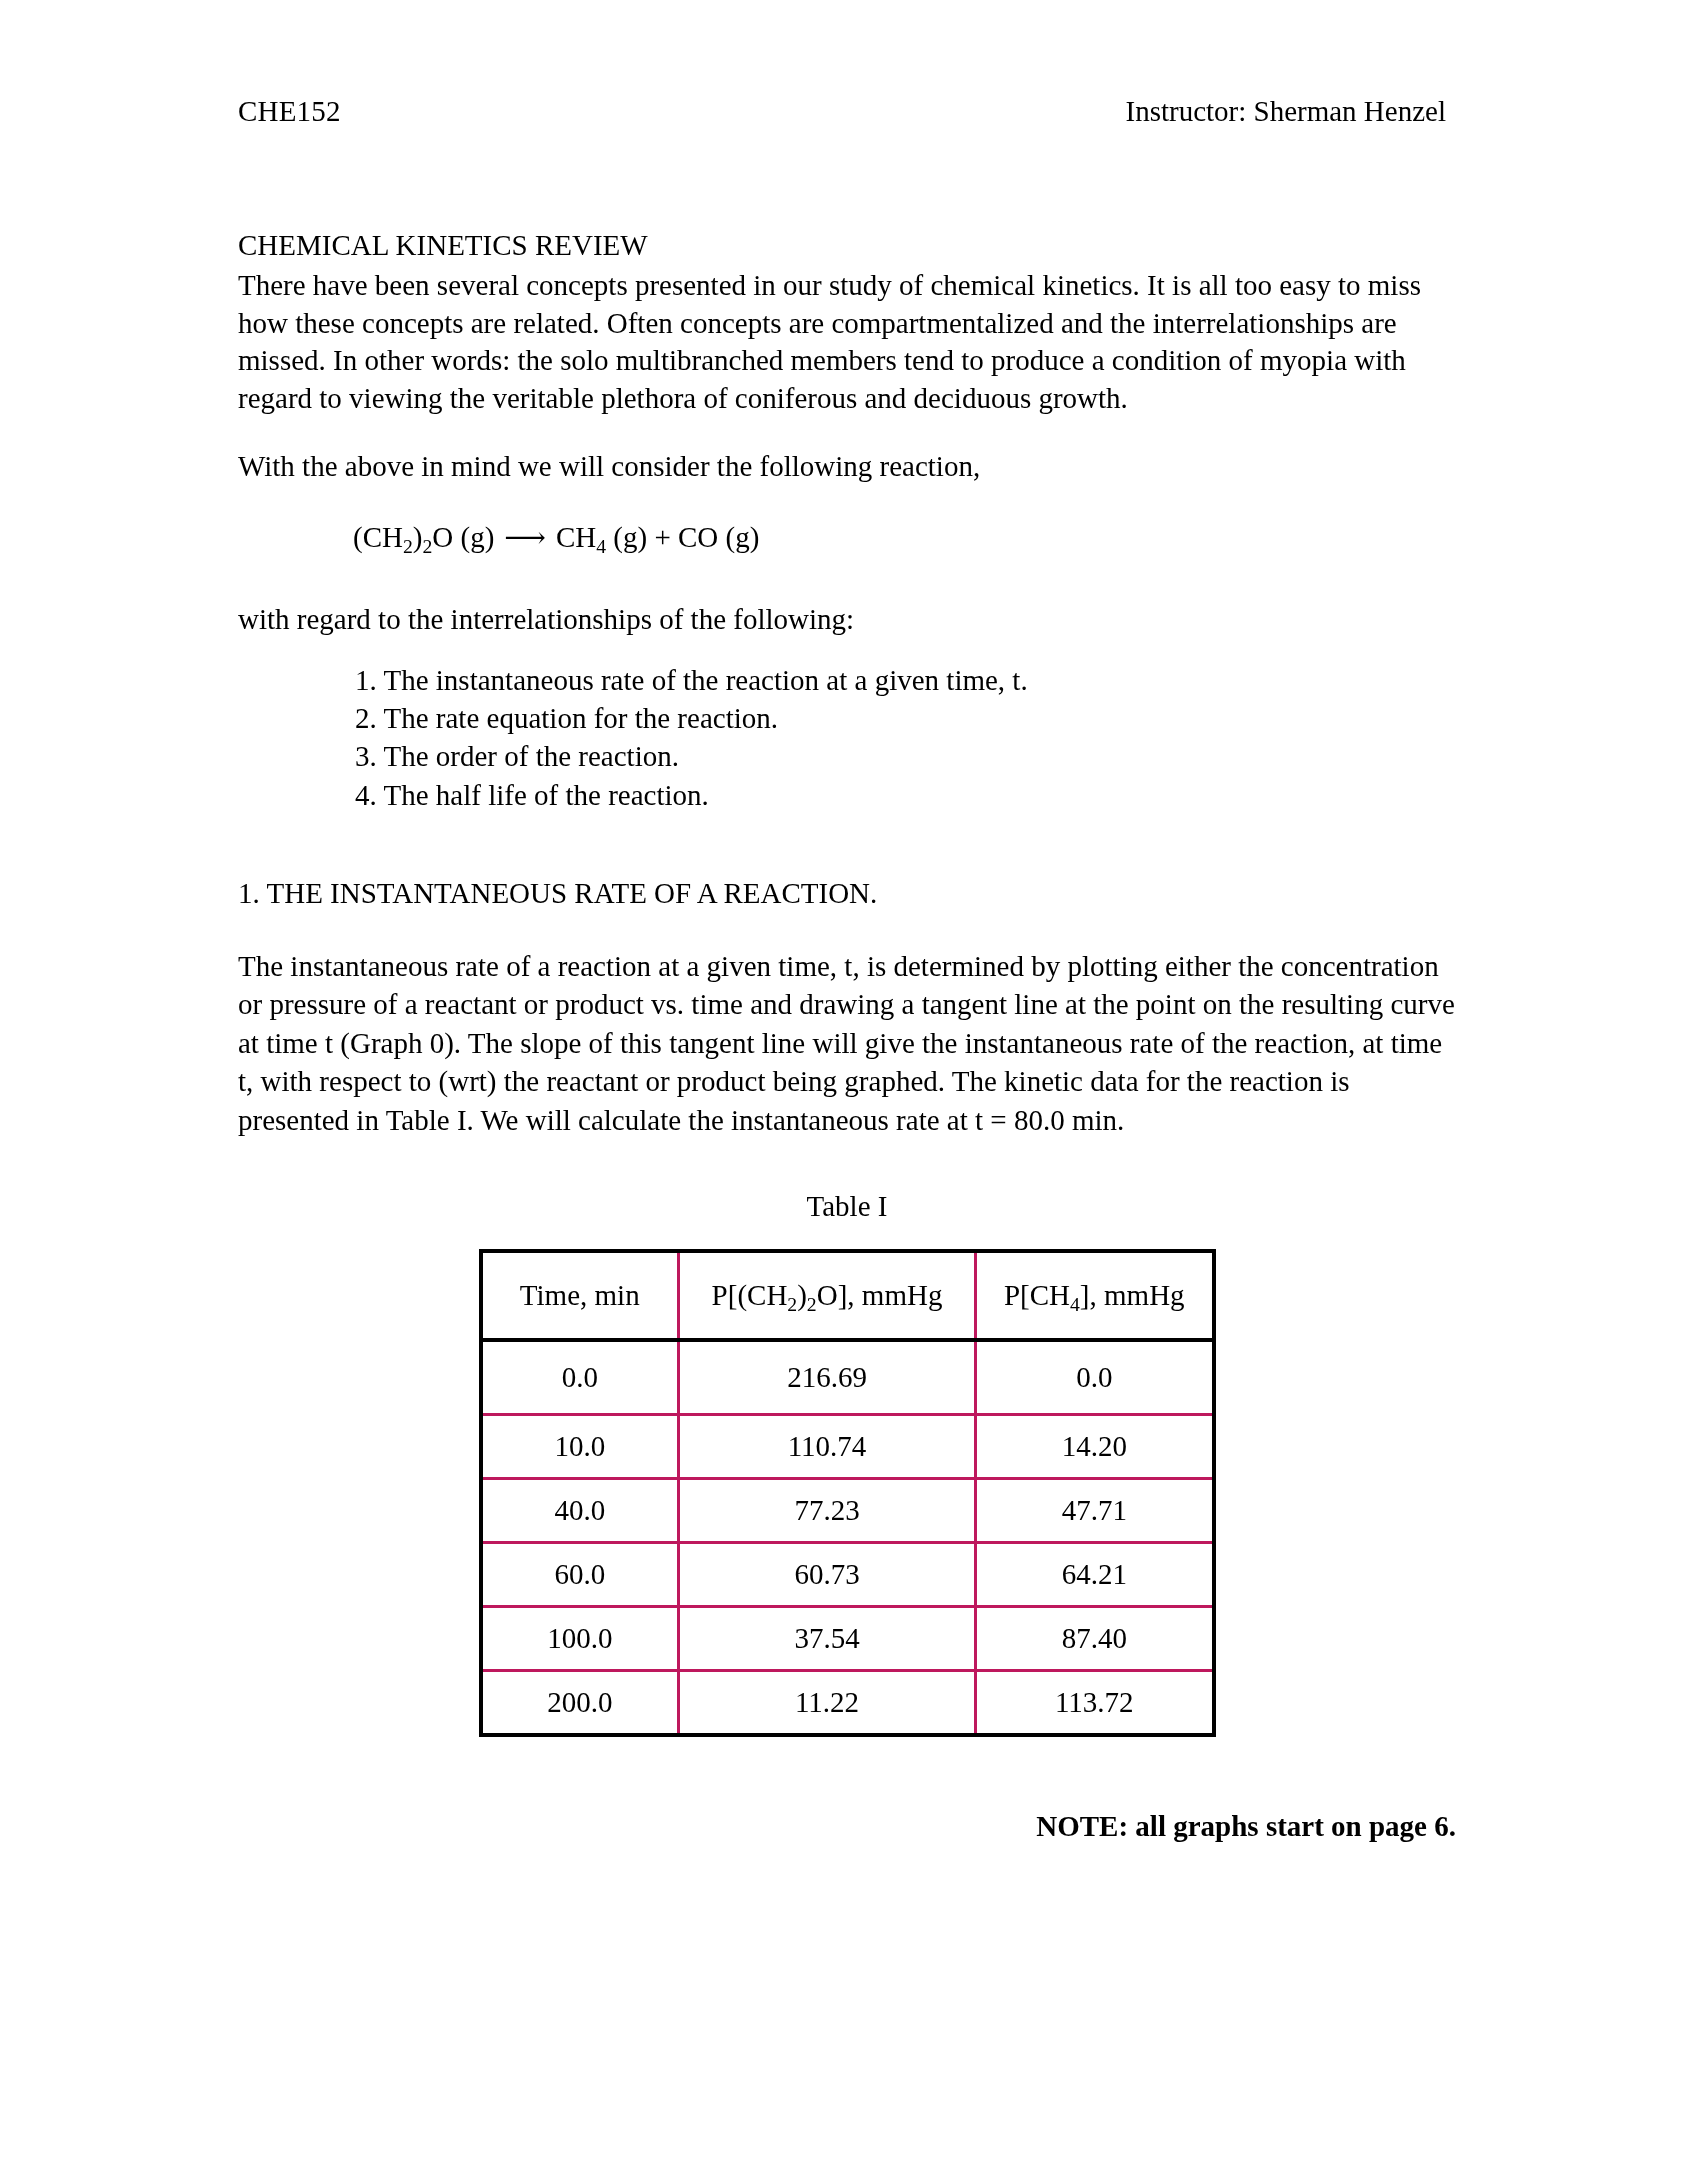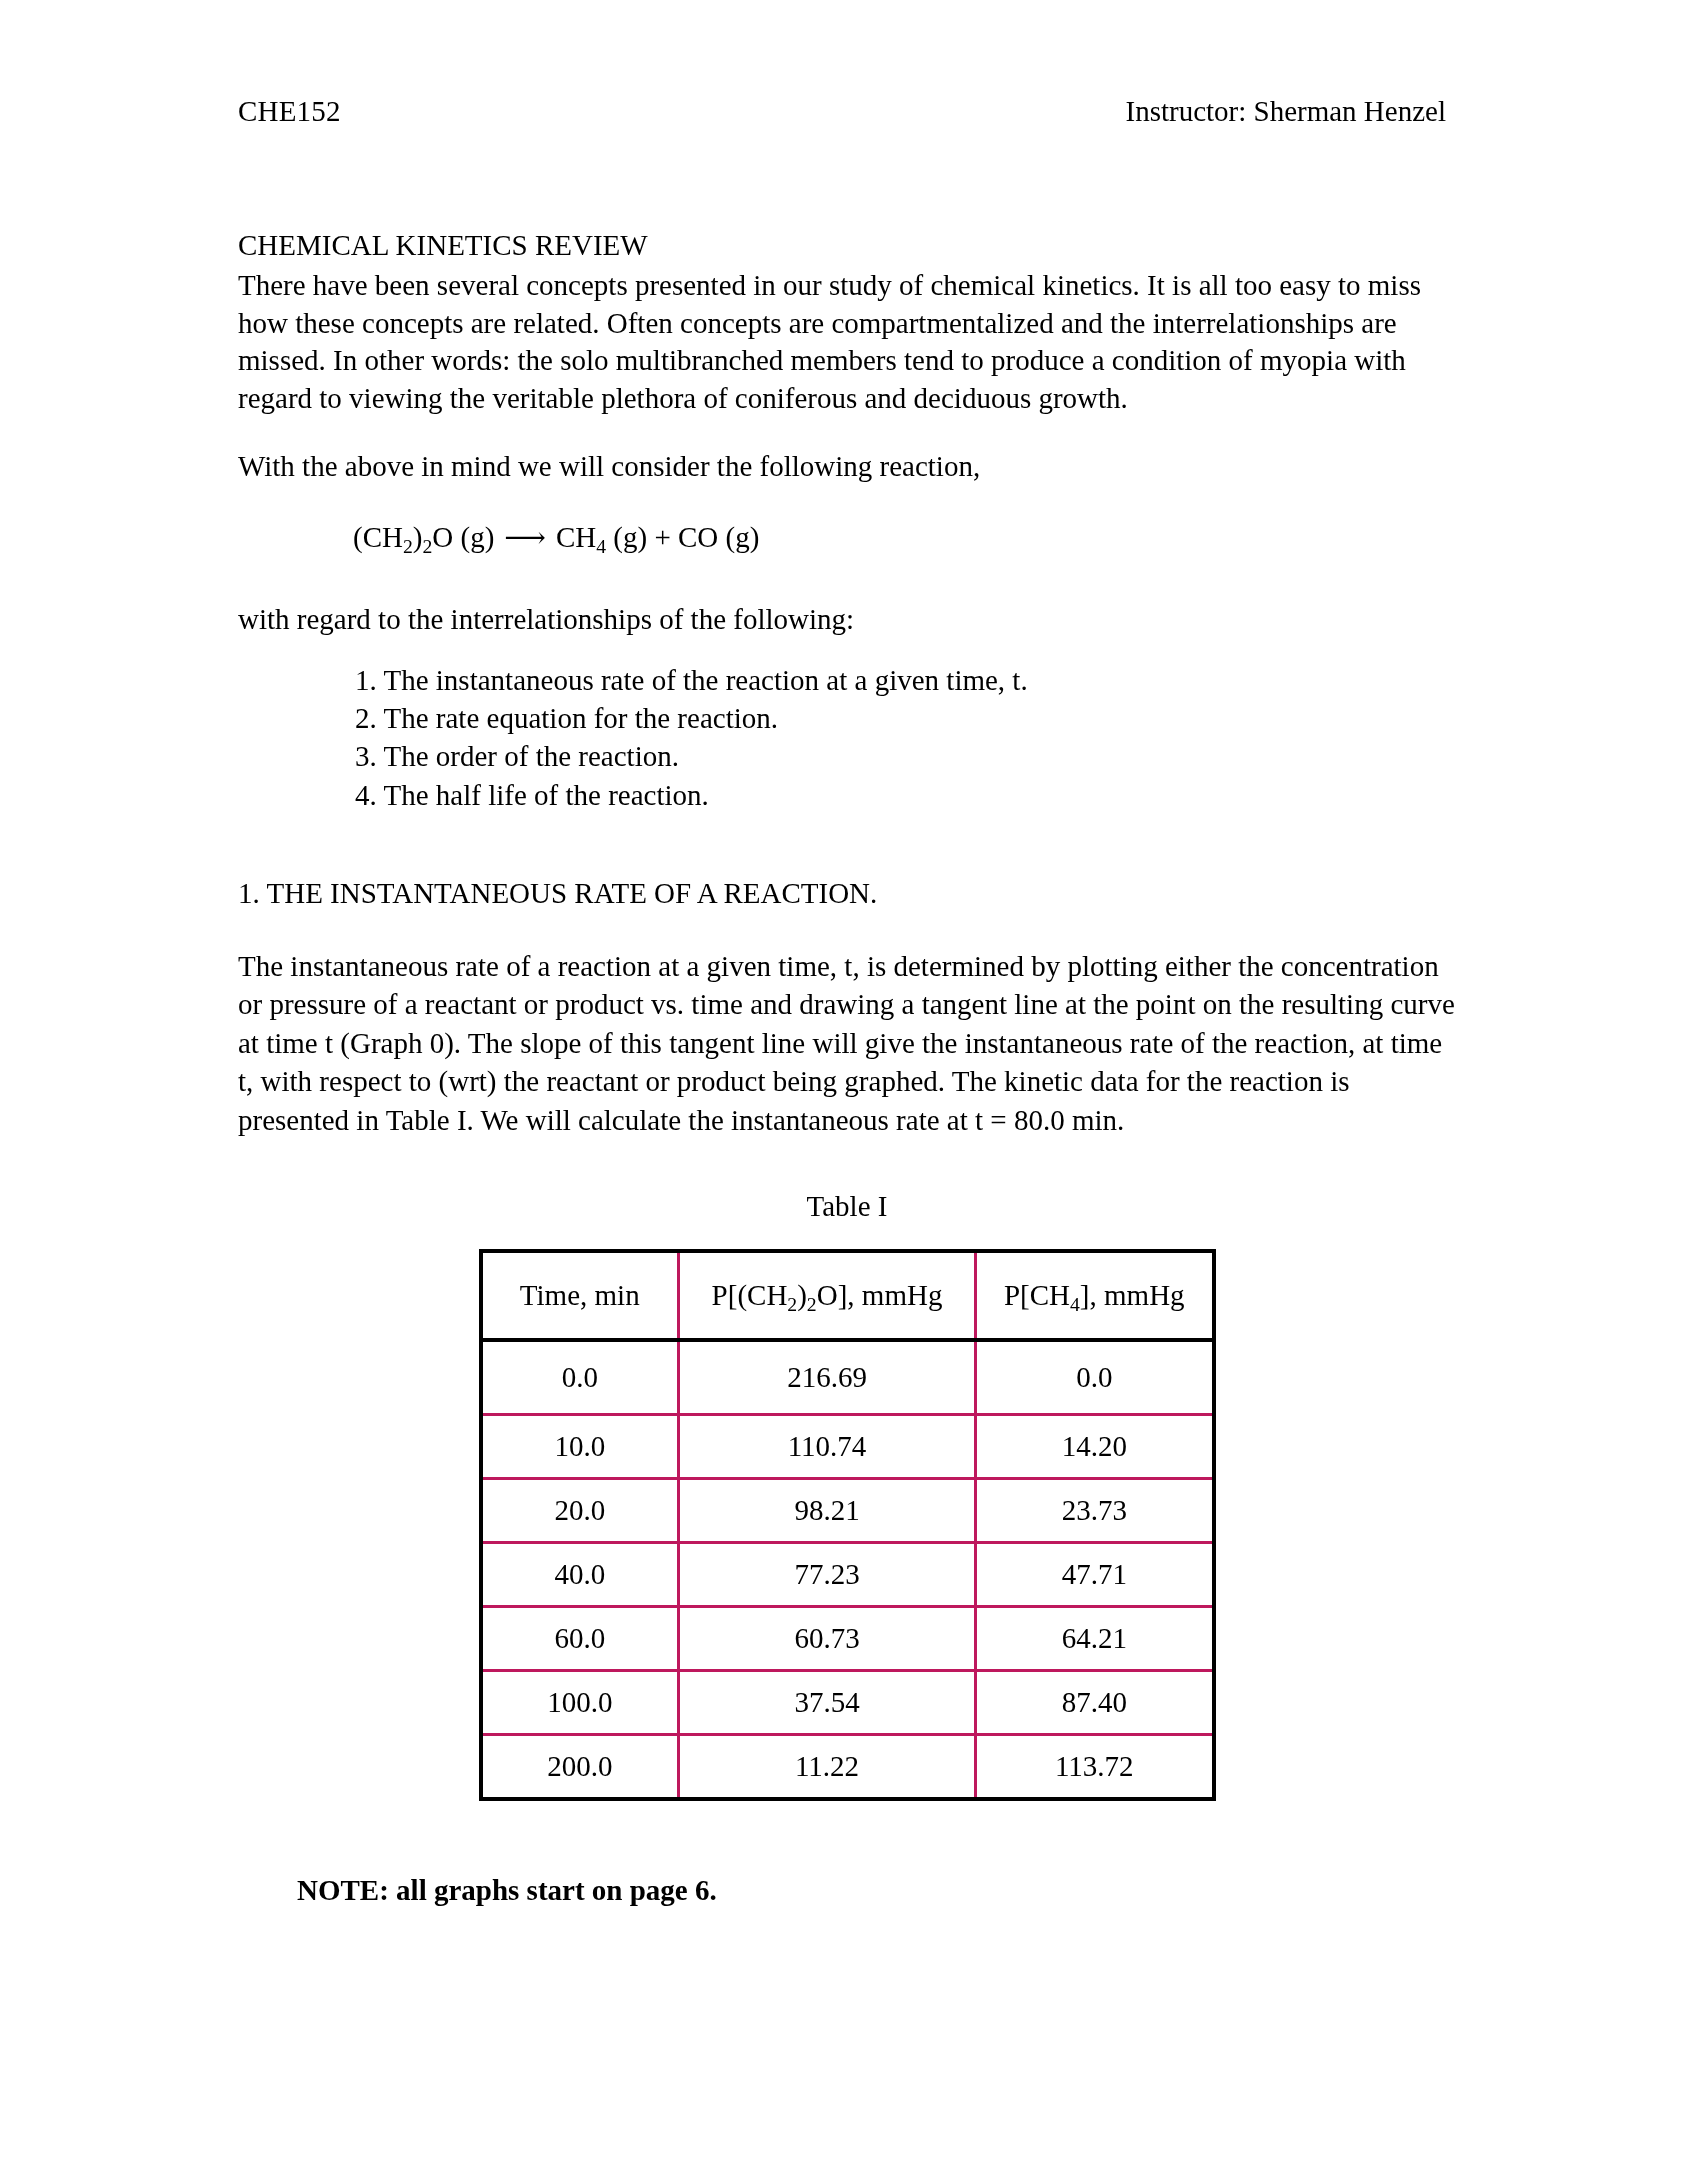--- a/index.html
+++ b/index.html
@@ -112,21 +112,21 @@
   }
   table.data tbody td {
     height: 61px;
   }
   table.data tbody tr:first-child td { height: 71px; }
   table.data col.c1 { width: 198px; }
   table.data col.c2 { width: 297px; }
   table.data col.c3 { width: 238px; }
 
   .note {
-    text-align: left;
+    text-align: right;
     font-weight: bold;
     font-size: 29px;
     margin-top: 73px;
     padding-left: 59px;
   }
 </style>
 </head>
 <body>
 
 <div class="page">
@@ -181,25 +181,20 @@
             <td>0.0</td>
             <td>216.69</td>
             <td>0.0</td>
           </tr>
           <tr>
             <td>10.0</td>
             <td>110.74</td>
             <td>14.20</td>
           </tr>
           <tr>
-            <td>20.0</td>
-            <td>98.21</td>
-            <td>23.73</td>
-          </tr>
-          <tr>
             <td>40.0</td>
             <td>77.23</td>
             <td>47.71</td>
           </tr>
           <tr>
             <td>60.0</td>
             <td>60.73</td>
             <td>64.21</td>
           </tr>
           <tr>

